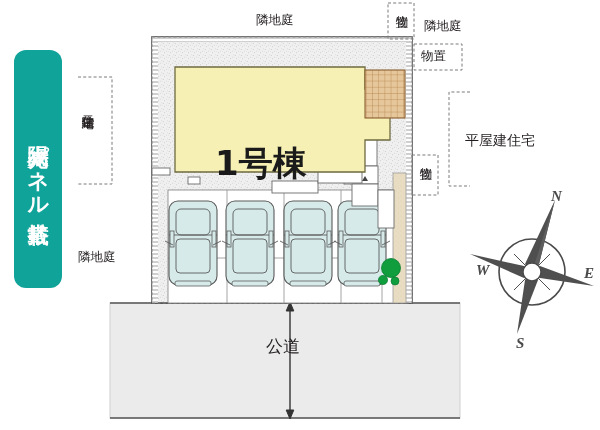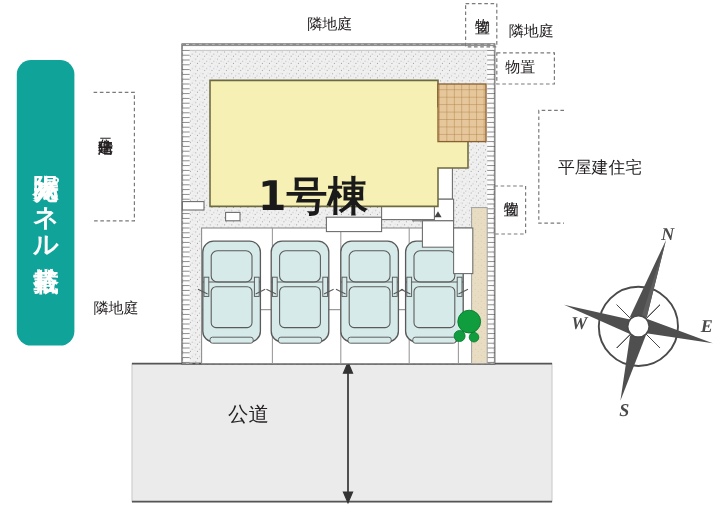--- a/index.html
+++ b/index.html
@@ -56,21 +56,21 @@
     font-weight:700;
     color:#1a1a1a;
     font-family:"DejaVu Sans","Liberation Sans",sans-serif;
     letter-spacing:0px;
     white-space:nowrap;
   }
 
   
   .road-text{
     position:absolute;
-    text-align:left;
+    text-align:right;
     color:#231f20;
     font-size:17px;
     font-family:"DejaVu Sans","Liberation Sans",sans-serif;
     line-height:1.28;
   }
 
   
   .compass-letter{
     position:absolute;
     font-style:italic;

